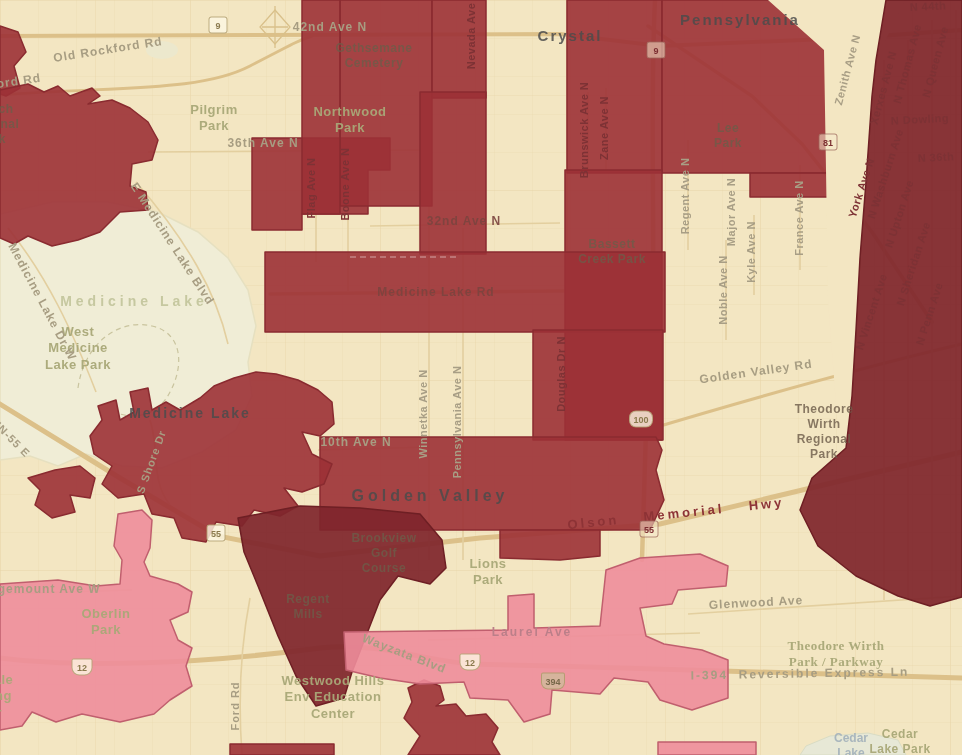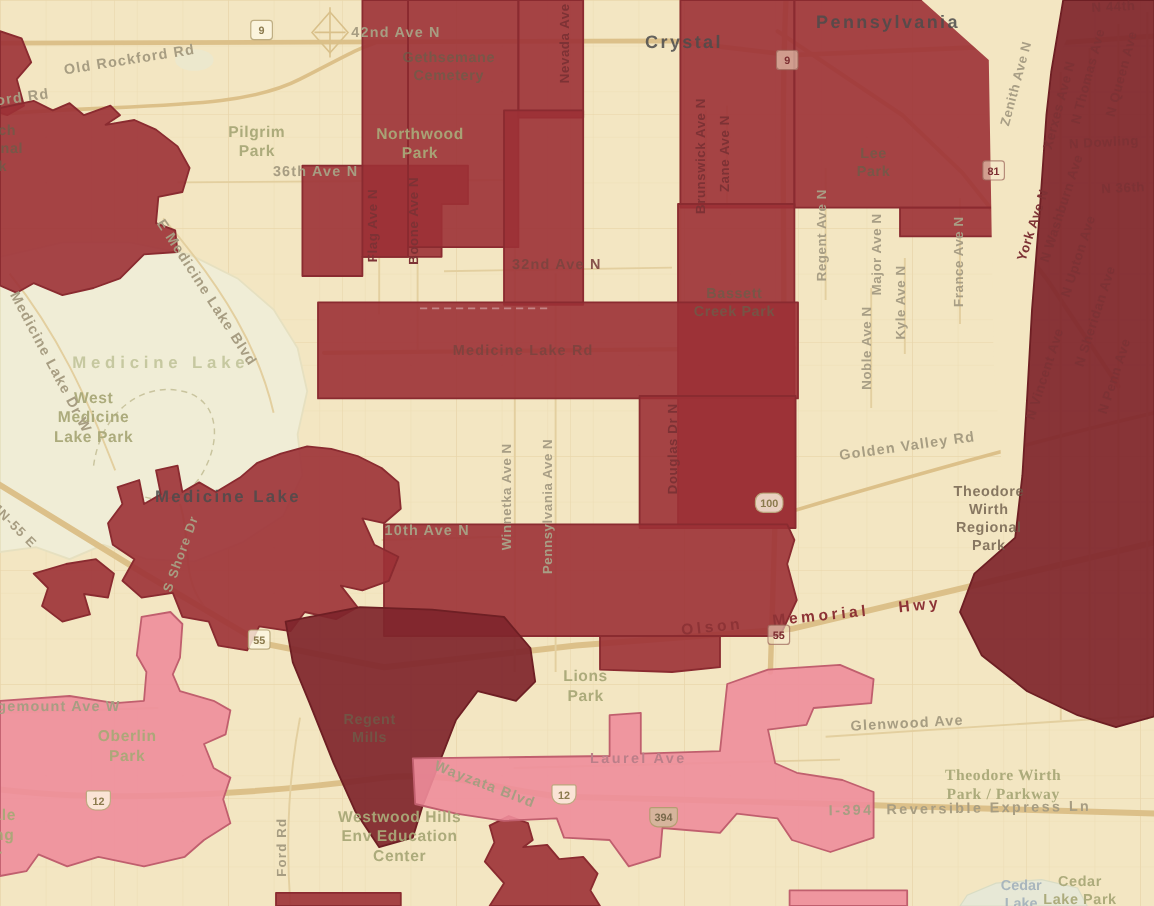--- a/index.html
+++ b/index.html
@@ -127,37 +127,41 @@
     <polygon points="658,742 756,742 756,755 658,755"></polygon>
   </g>
 
   <path d="M350,257 L460,257" stroke="rgba(255,255,255,0.35)" stroke-width="1.3" stroke-dasharray="6,4" fill="none"></path>
 </svg>
 
 <div id="labels">
       <span class="lbl city" style="left: 570px; top: 36px; transform: translate(-50%, -50%) rotate(0deg);">Crystal</span>
       <span class="lbl city" style="left: 740px; top: 20px; transform: translate(-50%, -50%) rotate(0deg);">Pennsylvania</span>
       <span class="lbl city" style="left: 190px; top: 414px; transform: translate(-50%, -50%) rotate(0deg); font-size: 14px;">Medicine Lake</span>
+      <span class="lbl city" style="left: 430px; top: 496px; transform: translate(-50%, -50%) rotate(0deg); font-size: 16px; letter-spacing: 4px;">Golden Valley</span>
       <span class="lbl park" style="left: 214px; top: 118px; transform: translate(-50%, -50%) rotate(0deg);">Pilgrim
 Park</span>
       <span class="lbl park" style="left: 350px; top: 120px; transform: translate(-50%, -50%) rotate(0deg);">Northwood
 Park</span>
       <span class="lbl park-dark" style="left: 374px; top: 56px; transform: translate(-50%, -50%) rotate(0deg);">Gethsemane
 Cemetery</span>
       <span class="lbl park-dark" style="left: 728px; top: 136px; transform: translate(-50%, -50%) rotate(0deg);">Lee
 Park</span>
       <span class="lbl park-dark" style="left: 612px; top: 252px; transform: translate(-50%, -50%) rotate(0deg);">Bassett
 Creek Park</span>
       <span class="lbl park" style="left: 38px; top: 348px; transform: translate(-50%, -50%) rotate(0deg); margin-left: 40px;">West
 Medicine
 Lake Park</span>
       <span class="lbl park-dark" style="left: 824px; top: 432px; transform: translate(-50%, -50%) rotate(0deg);">Theodore
 Wirth
 Regional
 Park</span>
+      <span class="lbl park-dark" style="left: 384px; top: 553px; transform: translate(-50%, -50%) rotate(0deg);">Brookview
+Golf
+Course</span>
       <span class="lbl park" style="left: 488px; top: 572px; transform: translate(-50%, -50%) rotate(0deg);">Lions
 Park</span>
       <span class="lbl park-dark" style="left: 308px; top: 607px; transform: translate(-50%, -50%) rotate(0deg);">Regent
 Mills</span>
       <span class="lbl park" style="left: 333px; top: 697px; transform: translate(-50%, -50%) rotate(0deg);">Westwood Hills
 Env Education
 Center</span>
       <span class="lbl park" style="left: 836px; top: 654px; transform: translate(-50%, -50%) rotate(0deg); font-family: Liberation Serif, serif;">Theodore Wirth
 Park / Parkway</span>
       <span class="lbl park" style="left: 82px; top: 622px; transform: translate(-50%, -50%) rotate(0deg); margin-left: 24px;">Oberlin

